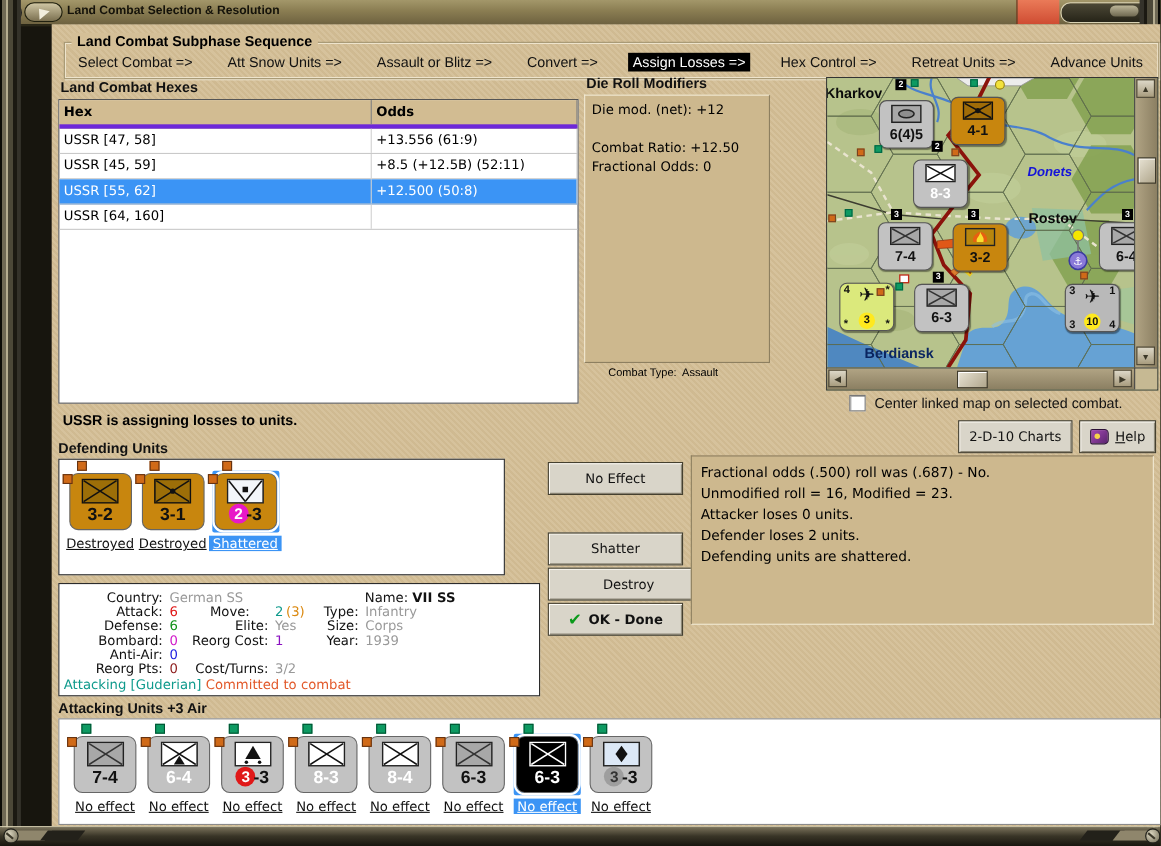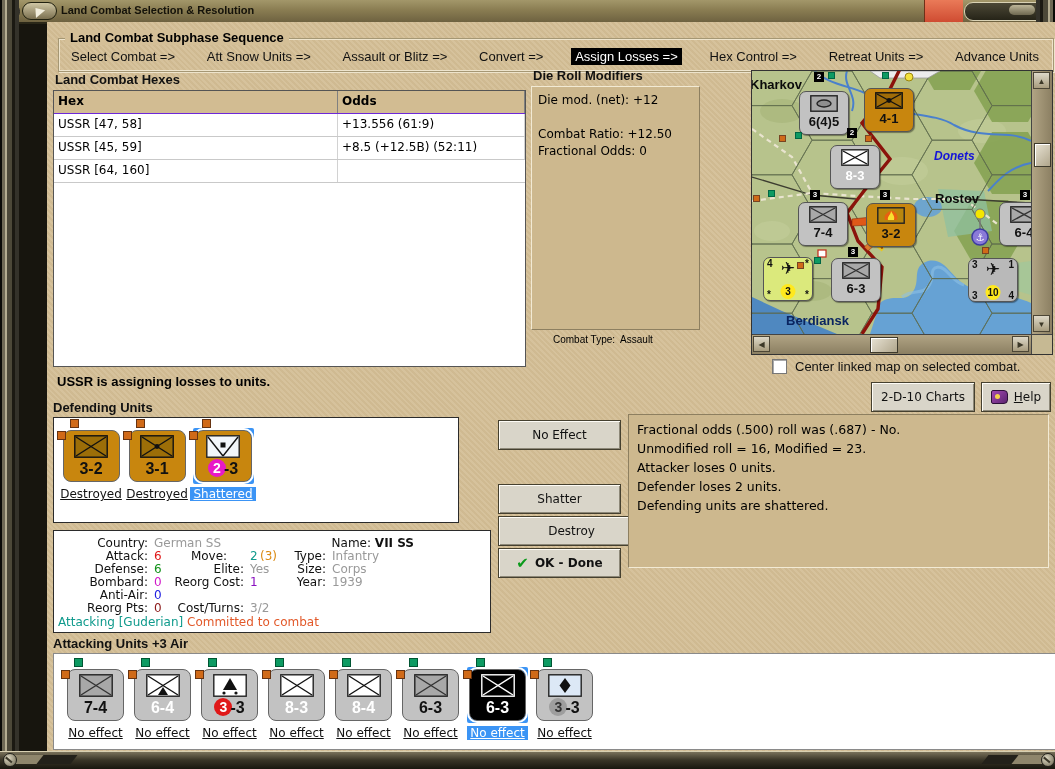--- a/index.html
+++ b/index.html
@@ -41,21 +41,21 @@
   
   #groupbox{position:absolute;left:11px;top:16px;width:994px;height:32px;
     border:1px solid #a59774;box-shadow:inset 0 0 0 1px #eee4cc,1px 1px 0 #eee4cc;}
   #gb-label{position:absolute;left:18px;top:8px;background:#d4bf97;padding:0 5px;font-size:13px;font-weight:bold;}
   #seq-row{position:absolute;left:20px;top:26px;width:976px;display:flex;justify-content:space-between;align-items:center;}
   .seq-item{font-size:13px;color:#111;white-space:nowrap;padding:1px 4px;}
   .seq-item.active{background:#000;color:#fff;}
   
   #hex-table{position:absolute;left:6px;top:68px;width:471px;height:275px;background:#fff;
     border:1px solid #555;font-family:"DejaVu Sans",sans-serif;font-size:12px;}
-  .th-row{display:flex;height:22px;background:#d2bc92;font-weight:bold;border-bottom:1px solid #6d28d9;}
+  .th-row{display:flex;height:22px;background:#d2bc92;font-weight:bold;border-bottom:4px solid #6d28d9;}
   .th-cell{padding:3px 4px;box-sizing:border-box;border-right:1px solid #808080;}
   .td-row{display:flex;height:22px;border-bottom:1px solid #c9c9c9;}
   .td-row.sel{background:#3b94f5;color:#fff;}
   .td-cell{padding:3px 4px;box-sizing:border-box;border-right:1px solid #d2d2d2;white-space:nowrap;overflow:hidden;}
   .c-hex{width:284px;} .c-odds{flex:1;}
   
   #die-box{position:absolute;left:484px;top:64px;width:169px;height:244px;background:#cdb88e;
     border:1px solid #f2ead4;border-right-color:#8d7f60;border-bottom-color:#8d7f60;
     font-family:"DejaVu Sans",sans-serif;font-size:12px;padding:5px 6px;box-sizing:border-box;line-height:17px;}
   #combat-type{position:absolute;left:506px;top:312px;font-size:10px;font-weight:normal;}
@@ -193,20 +193,24 @@
   <div class="th-cell c-hex">Hex</div>
   <div class="th-cell c-odds">Odds</div>
         </div>
         <div class="td-row">
     <div class="td-cell c-hex">USSR [47, 58]</div>
     <div class="td-cell c-odds">+13.556 (61:9)</div>
         </div>
         <div class="td-row">
     <div class="td-cell c-hex">USSR [45, 59]</div>
     <div class="td-cell c-odds">+8.5 (+12.5B) (52:11)</div>
+        </div>
+        <div class="td-row sel">
+    <div class="td-cell c-hex">USSR [55, 62]</div>
+    <div class="td-cell c-odds">+12.500 (50:8)</div>
         </div>
         <div class="td-row">
     <div class="td-cell c-hex">USSR [64, 160]</div>
         </div>
       </div>
 
     <div class="bold-label" style="left:486px;top:46px;">Die Roll Modifiers</div>
     <div id="die-box">
         <div>Die mod. (net): +12</div>
         <div>&nbsp;</div>

